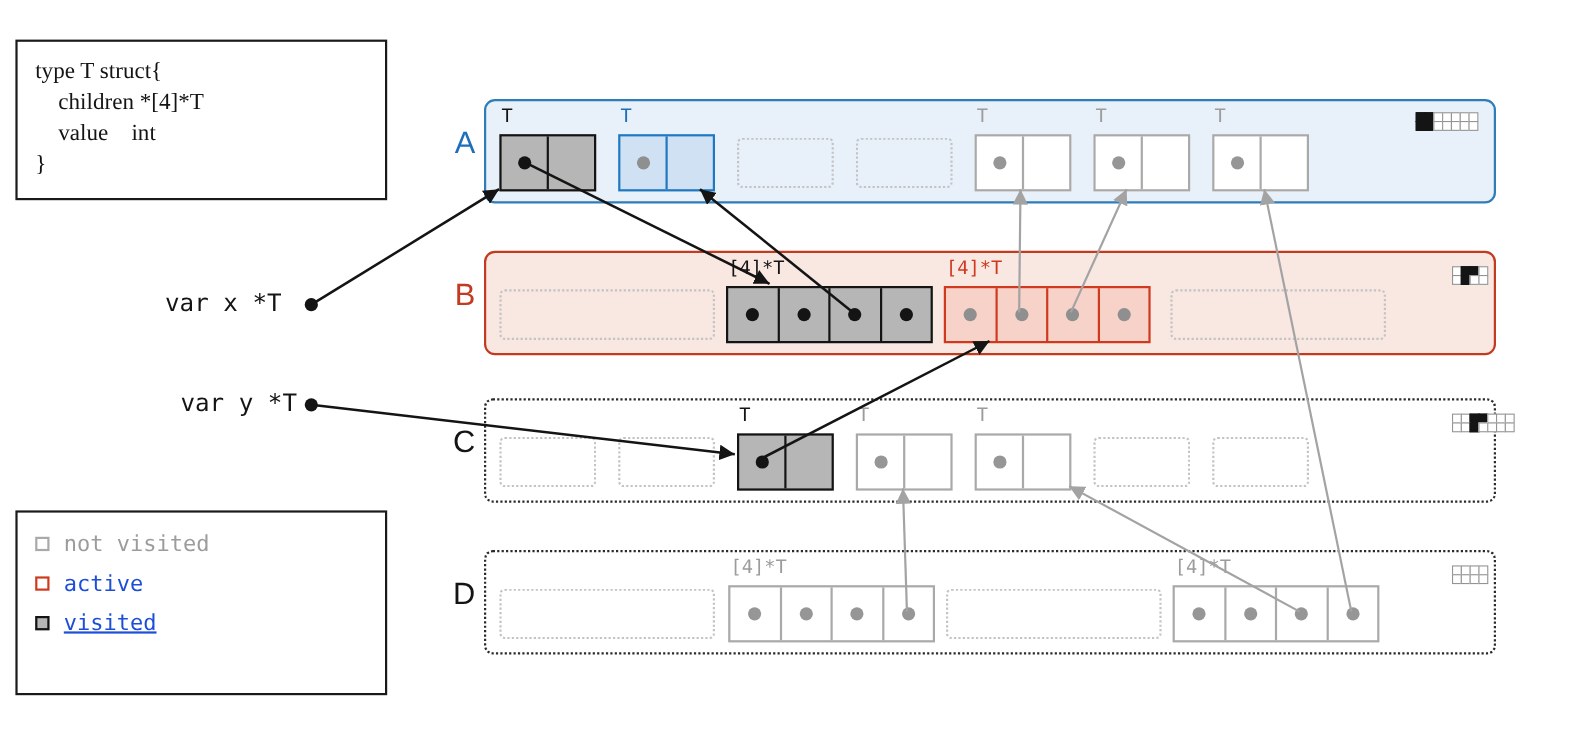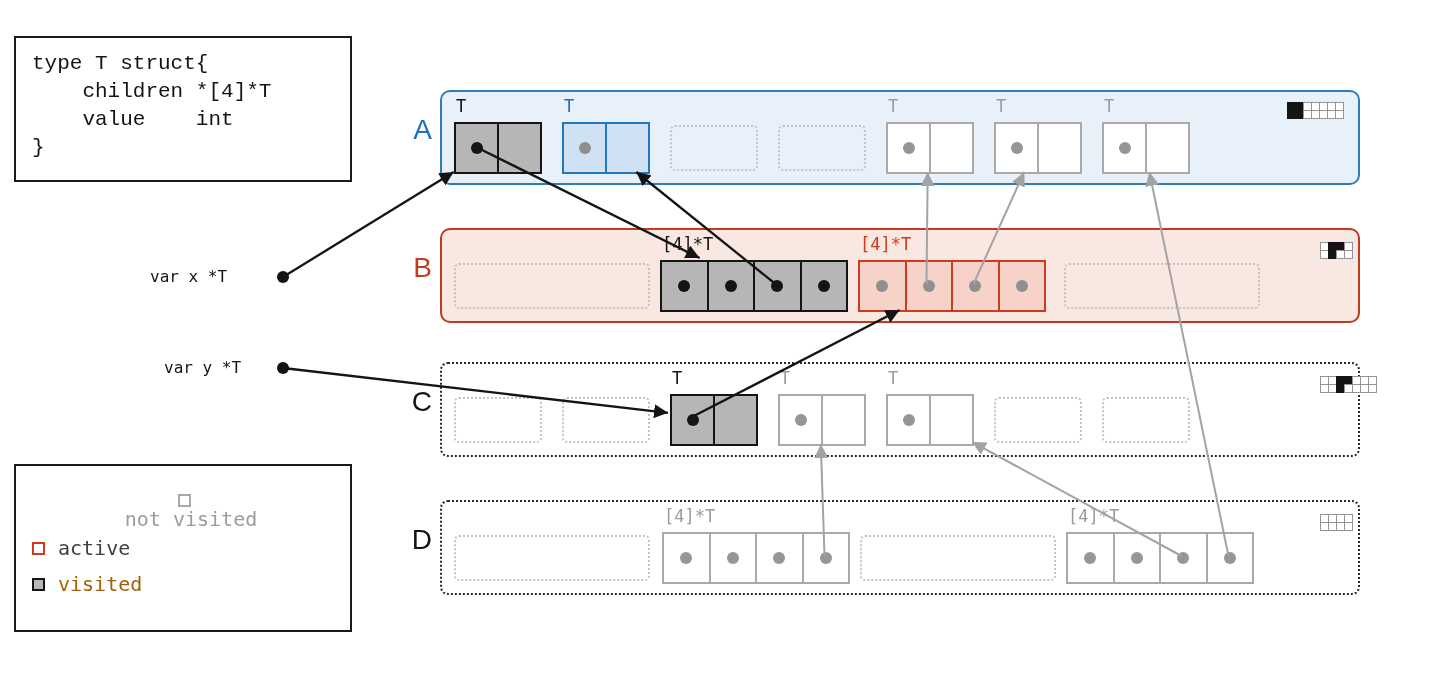--- a/index.html
+++ b/index.html
@@ -3,25 +3,25 @@
 <meta charset="utf-8">
 <style>
   * { margin:0; padding:0; box-sizing:border-box; }
   html,body { background:#ffffff; }
   body { width:1440px; height:675px; overflow:hidden;
          font-family:"DejaVu Sans Mono", monospace; color:#141414; }
   #stage { position:relative; width:1440px; height:675px; background:#ffffff; }
 
   
   .panel { position:absolute; background:#ffffff; border:2.5px solid #1a1a1a; }
-  .code-text { font-family:Liberation Mono, monospace; font-size:21px; line-height:28px;
+  .code-text { font-family:Liberation Serif, serif; font-size:21px; line-height:28px;
                color:#141414; padding:12px 16px; white-space:pre; }
 
   
-  .root-label { position:absolute; font-size:16px; line-height:28px; color:#141414; }
+  .root-label { position:absolute; font-size:22px; line-height:28px; color:#141414; }
   .root-dot { position:absolute; width:12px; height:12px; border-radius:50%; background:#141414; }
 
   
   .span-box { position:absolute; border-radius:10px; }
   .span-style-blue   { background:#e8f1fa; border:2px solid #2e7cb8; }
   .span-style-red    { background:#f9e7e2; border:2px solid #c23a20; }
   .span-style-dotted { background:#ffffff; border:2px dotted #2a2a2a; border-radius:8px; }
   .span-letter { position:absolute; font-family:"Liberation Sans", sans-serif;
                  font-size:28px; text-align:right; }
   .letter-blue { color:#1c6fb8; } .letter-red { color:#c23a20; } .letter-dotted { color:#141414; }
@@ -44,31 +44,31 @@
   
   .bitmap { position:absolute; }
   .bitrow { display:flex; }
   .bitrow + .bitrow { margin-top:-1px; }
   .bit { width:9px; height:9px; border:1px solid #949494; background:#ffffff; margin-left:-1px; }
   .bit:first-child { margin-left:0; }
   .bit.on { background:#141414; border-color:#141414; }
 
   
   .legend-item { display:flex; align-items:center; height:36px; padding-left:16px; }
-  .legend .legend-item:first-child { margin-top:28px;flex-direction:column; }
+  .legend .legend-item:first-child { margin-top:10px; }
   .legend-swatch { width:13px; height:13px; border:2.5px solid; margin-right:13px; flex:none; }
   .sw-notvisited { border-color:#a9a9a9; background:#ffffff; }
   .sw-worklist   { border-color:#1f78c1; background:#ffffff; }
   .sw-active     { border-color:#cf3a1f; background:#ffffff; }
   .sw-visited    { border-color:#141414; background:#b6b6b6; }
   .legend-text { font-size:20px; }
   .li-notvisited .legend-text { color:#9c9c9c; }
   .li-worklist   .legend-text { color:#1c6fb8; }
-  .li-active     .legend-text { color:#404040; }
-  .li-visited    .legend-text { color:#a16207; }
+  .li-active     .legend-text { color:#1d4ed8; }
+  .li-visited    .legend-text { color:#1d4ed8;text-decoration:underline; }
 
   
   #arrows { position:absolute; left:0; top:0; z-index:50; pointer-events:none; }
 </style>
 </head>
 <body>
 
 <div id="stage">
   <svg id="arrows" width="1440" height="675" viewBox="0 0 1440 675" xmlns="http://www.w3.org/2000/svg">
     <defs>

